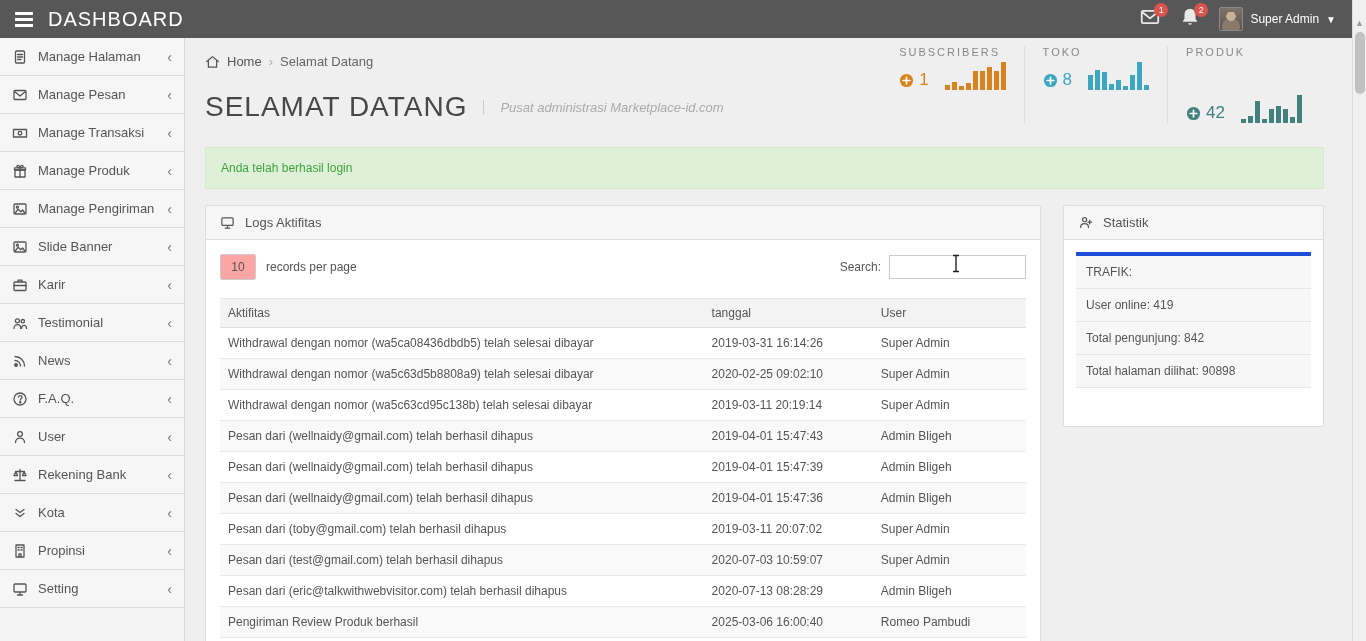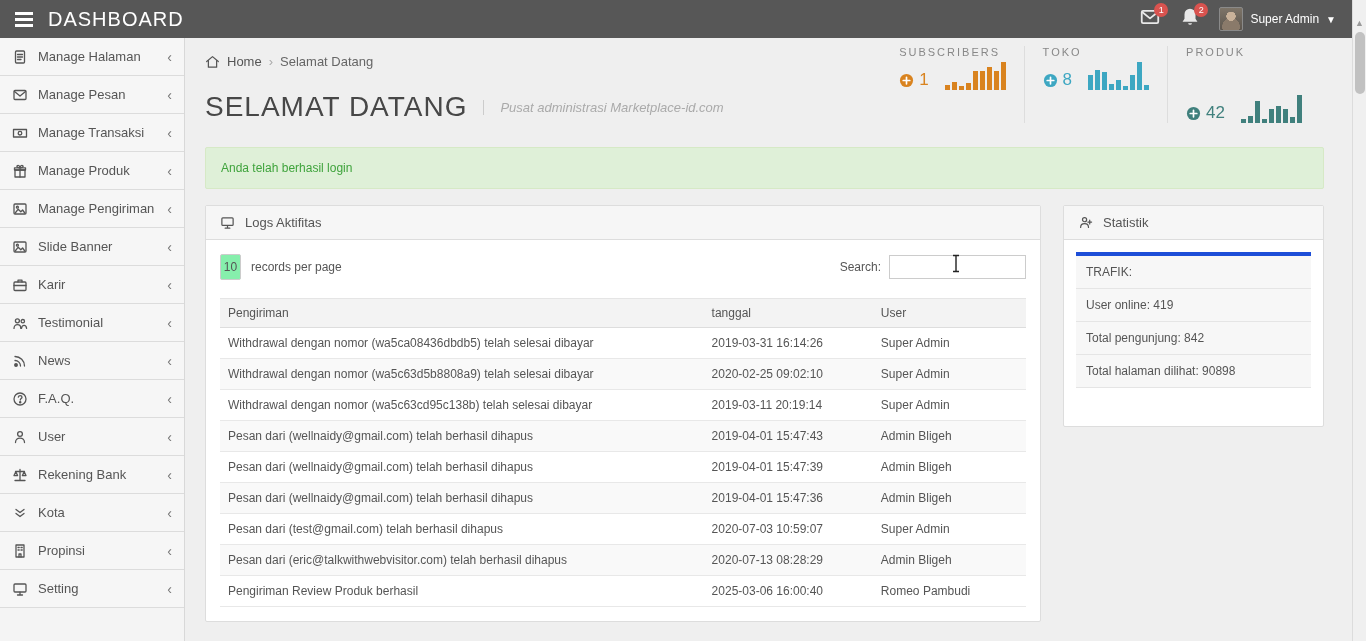--- a/index.html
+++ b/index.html
@@ -64,21 +64,21 @@
 
   .panels { margin-top:16px; display:flex; gap:22px; align-items:flex-start; }
   .panel { background:#fff; border:1px solid #ddd; border-radius:2px; }
   .panel-head { background:#f6f6f6; border-bottom:1px solid #ddd; padding:9px 14px; font-size:13px; color:#555; display:flex; align-items:center; gap:10px; }
   .panel-head .ph-icon { width:15px; height:15px; color:#555; }
   .panel-head .ph-icon svg { width:15px; height:15px; }
 
   .logs-panel { width:836px; }
   .logs-body { padding:14px; }
   .table-controls { display:flex; align-items:center; font-size:12px; color:#555; margin-bottom:18px; }
-  .records-select { width:21px; height:26px; border:1px solid #ccc; border-radius:2px; text-align:center; line-height:24px; margin-right:10px; font-size:12px; cursor:pointer; background:#86efac; }
+  .records-select { width:36px; height:26px; border:1px solid #ccc; border-radius:2px; text-align:center; line-height:24px; margin-right:10px; font-size:12px; cursor:pointer; background:#fca5a5; }
   .search-wrap { margin-left:auto; display:flex; align-items:center; gap:8px; }
   .search-input { width:137px; height:24px; border:1px solid #ccc; background:#fff; font-size:12px; padding:0 5px; }
 
   table.logs { width:100%; border-collapse:collapse; font-size:12px; color:#555; }
   table.logs th { text-align:left; font-weight:normal; background:#f3f3f3; border-top:1px solid #e5e5e5; border-bottom:1px solid #ddd; padding:7px 8px; }
   table.logs td { padding:8px 8px; border-bottom:1px solid #e8e8e8; }
   table.logs tr:nth-child(even) td { background:#f9f9f9; }
   .col-akt { width:60%; } .col-tgl { width:21%; } .col-usr { width:19%; }
 
   .stat-panel { width:261px; }
@@ -357,21 +357,21 @@
           <div class="records-select">10</div>
           <span>records per page</span>
           <div class="search-wrap">
             <span>Search:</span>
             <input class="search-input" type="text" style="">
           </div>
         </div>
         <table class="logs">
           <thead>
             <tr>
-              <th class="col-akt">Pengiriman</th>
+              <th class="col-akt">Aktifitas</th>
               <th class="col-tgl">tanggal</th>
               <th class="col-usr">User</th>
             </tr>
           </thead>
           <tbody>
             <tr>
                 <td>Withdrawal dengan nomor (wa5ca08436dbdb5) telah selesai dibayar</td>
                 <td>2019-03-31 16:14:26</td>
                 <td>Super Admin</td>
               </tr>
@@ -392,20 +392,25 @@
               </tr>
             <tr>
                 <td>Pesan dari (wellnaidy@gmail.com) telah berhasil dihapus</td>
                 <td>2019-04-01 15:47:39</td>
                 <td>Admin Bligeh</td>
               </tr>
             <tr>
                 <td>Pesan dari (wellnaidy@gmail.com) telah berhasil dihapus</td>
                 <td>2019-04-01 15:47:36</td>
                 <td>Admin Bligeh</td>
+              </tr>
+            <tr>
+                <td>Pesan dari (toby@gmail.com) telah berhasil dihapus</td>
+                <td>2019-03-11 20:07:02</td>
+                <td>Super Admin</td>
               </tr>
             <tr>
                 <td>Pesan dari (test@gmail.com) telah berhasil dihapus</td>
                 <td>2020-07-03 10:59:07</td>
                 <td>Super Admin</td>
               </tr>
             <tr>
                 <td>Pesan dari (eric@talkwithwebvisitor.com) telah berhasil dihapus</td>
                 <td>2020-07-13 08:28:29</td>
                 <td>Admin Bligeh</td>

